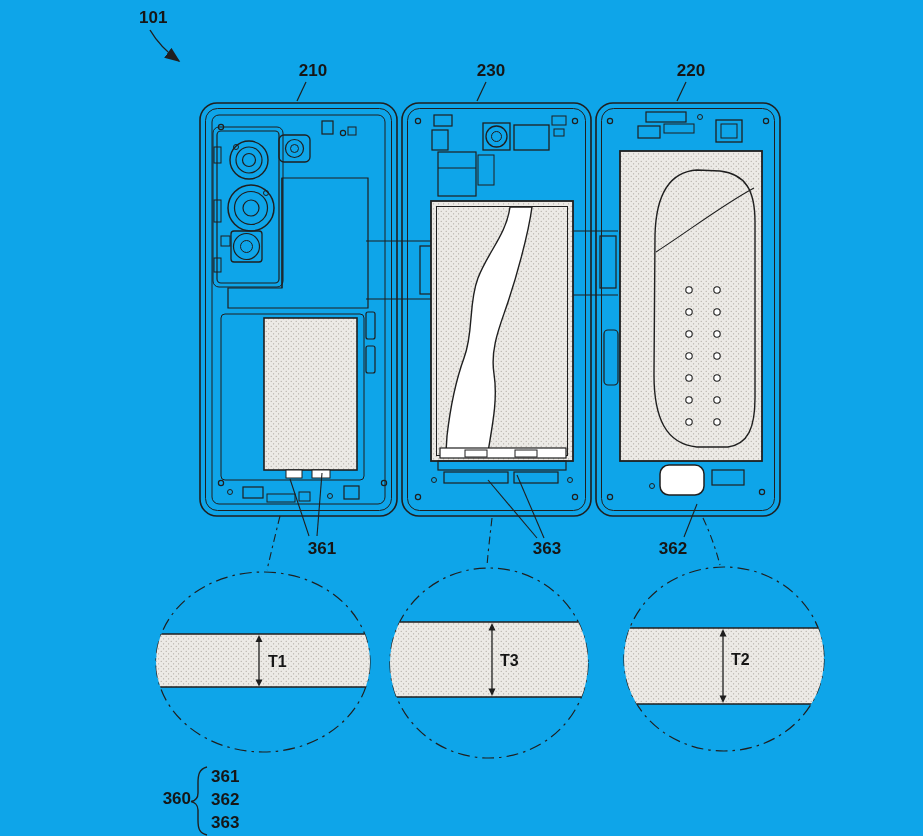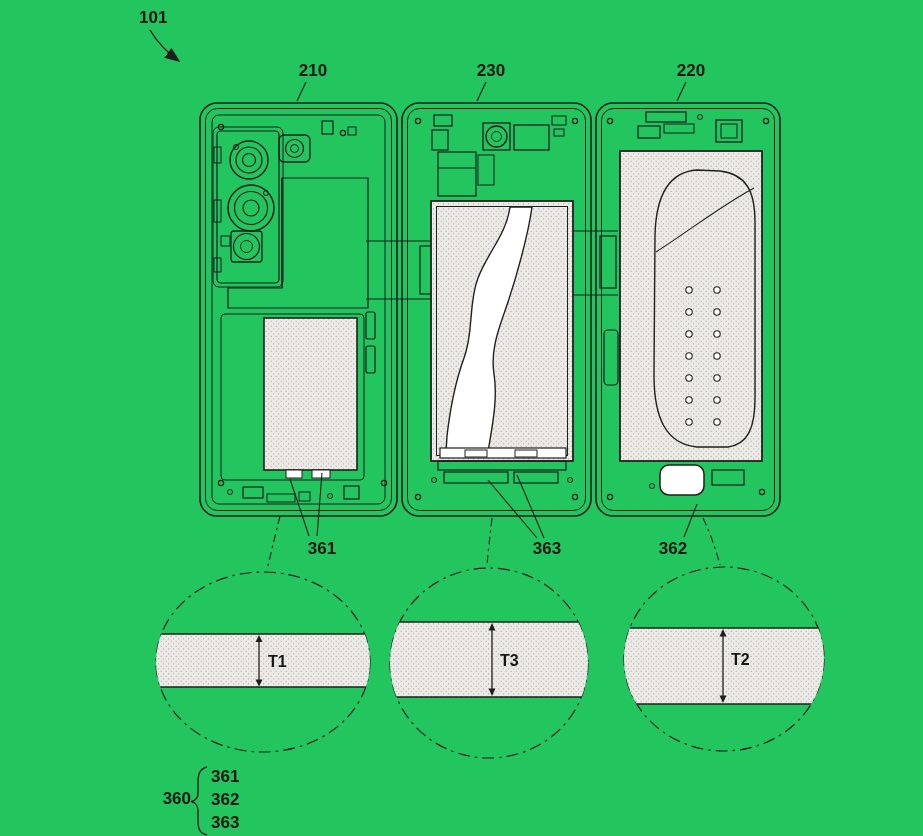--- a/index.html
+++ b/index.html
@@ -1,16 +1,16 @@
 <!DOCTYPE html>
 <html><head>
 <meta charset="utf-8">
 <style>
   html,body{margin:0;padding:0;background:#ffffff;}
-  .stage{position:relative;width:923px;height:836px;background:#22c55e;overflow:hidden;
+  .stage{position:relative;width:923px;height:836px;background:#0ea5e9;overflow:hidden;
          font-family:"Liberation Sans",sans-serif;}
   svg{display:block;}
   svg text{font-family:"Liberation Sans",sans-serif;font-weight:700;fill:#161616;stroke:none;}
 </style>
 </head>
 <body>
 
 <div class="stage">
 <svg width="923" height="836" viewBox="0 0 923 836" xmlns="http://www.w3.org/2000/svg">
   <defs>

